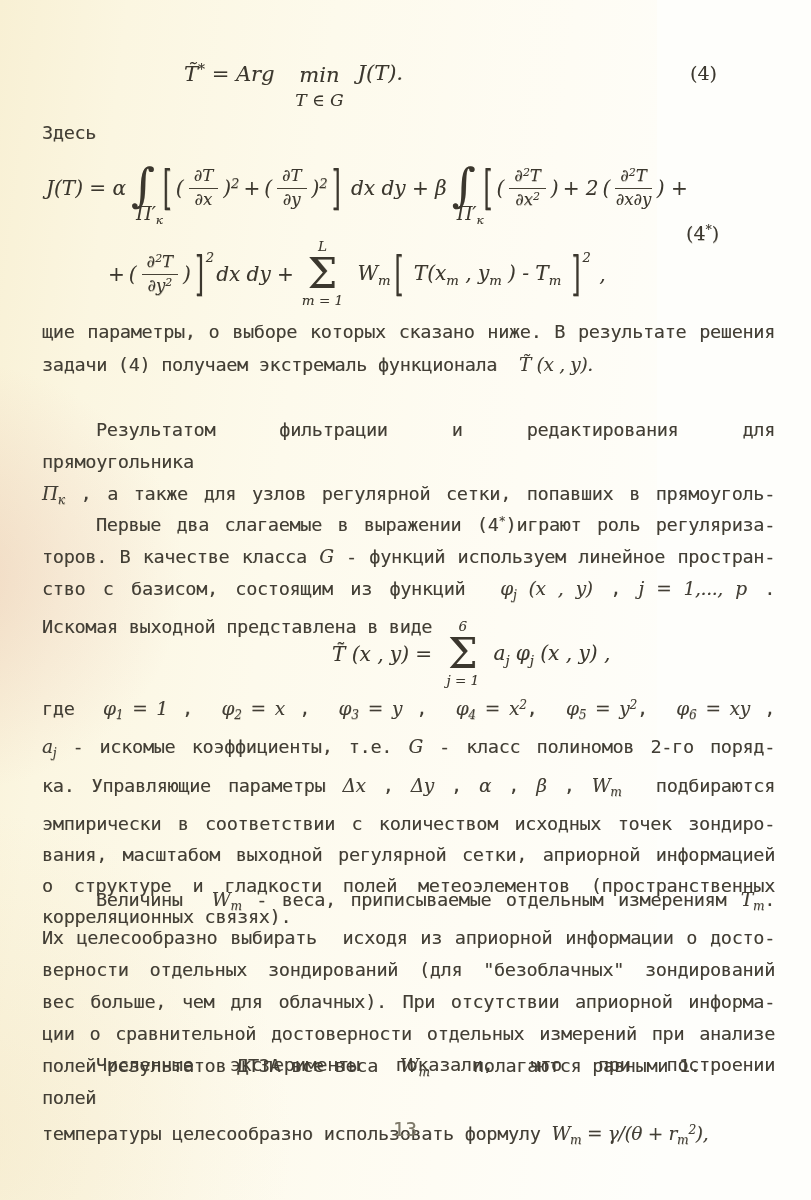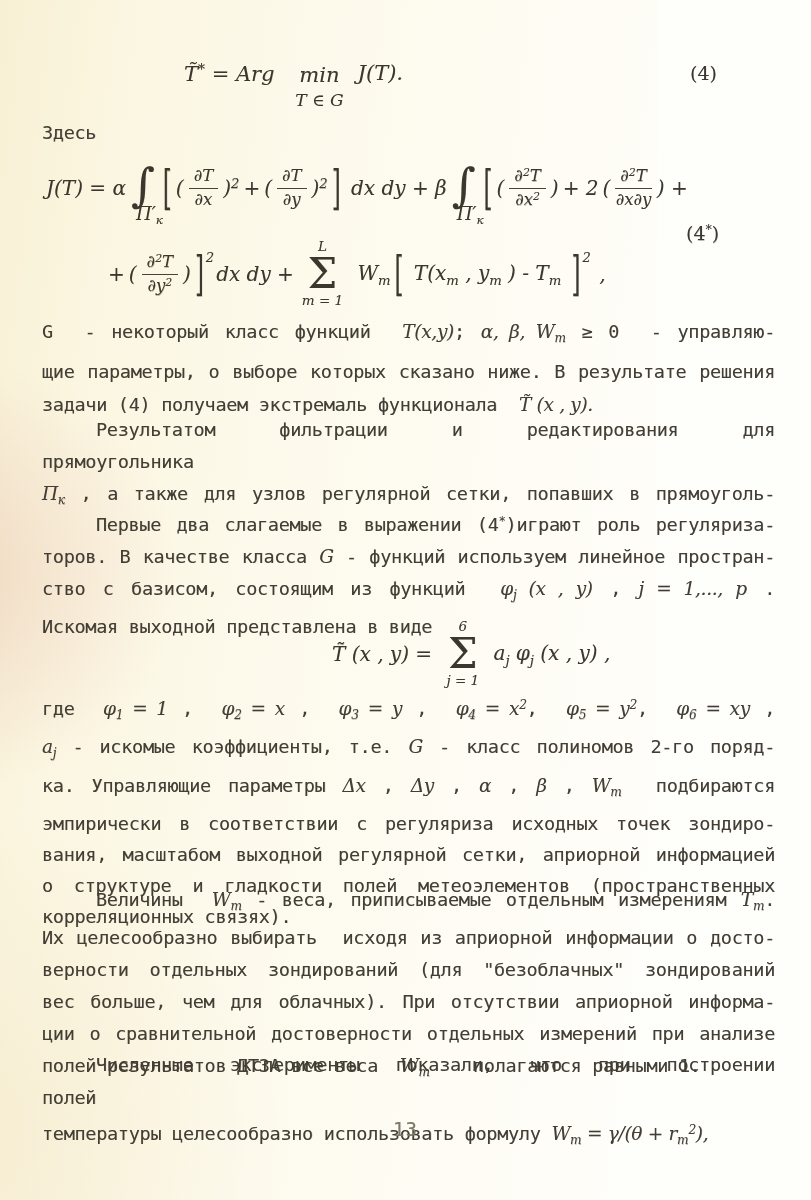--- a/index.html
+++ b/index.html
@@ -132,21 +132,20 @@
     </span>
     <span class="run"><span> W</span><span class="sub">m</span></span>
     <span class="bb">[</span>
     <span class="run"><span> T(x</span><span class="sub">m</span><span> , y</span><span class="sub">m</span><span> ) - T</span><span class="sub">m</span><span> </span></span>
     <span class="bb">]</span>
     <span class="bsup">2</span>
     <span class="run"> ,</span>
   </div>
 
   <div class="para" style="top:315px;">
-    <div class="line j"><span>G  - некоторый класс функций  </span><span class="i">T(x,y)</span><span>; </span><span class="i">α, β, W</span><span class="i sub">m</span><span> ≥ 0  - управляю-</span></div>
     <div class="line j">щие параметры, о выборе которых сказано ниже. В результате решения</div>
     <div class="line"><span>задачи (4) получаем экстремаль функционала  </span><span class="i">T̃ (x , y).</span></div>
   </div>
 
   <div class="para lh32" style="top:414px;">
     <div class="line j ind">Результатом  фильтрации  и  редактирования  для  прямоугольника</div>
     <div class="line j"><span class="i">П</span><span class="i sub">к</span><span> , а также для узлов регулярной сетки, попавших в прямоуголь-</span></div>
   </div>
 
   <div class="para lh32" style="top:505px;">
@@ -163,21 +162,21 @@
       <span class="sig">Σ</span>
       <span class="lim">j = 1</span>
     </span>
     <span class="run"><span> a</span><span class="sub">j</span><span> φ</span><span class="sub">j</span><span> (x , y) ,</span></span>
   </div>
 
   <div class="para lh31" style="top:690px;">
     <div class="line j"><span>где  </span><span class="i">φ</span><span class="i sub">1</span><span class="i"> = 1</span><span> ,  </span><span class="i">φ</span><span class="i sub">2</span><span class="i"> = x</span><span> ,  </span><span class="i">φ</span><span class="i sub">3</span><span class="i"> = y</span><span> ,  </span><span class="i">φ</span><span class="i sub">4</span><span class="i"> = x</span><span class="i sup">2</span><span>,  </span><span class="i">φ</span><span class="i sub">5</span><span class="i"> = y</span><span class="i sup">2</span><span>,  </span><span class="i">φ</span><span class="i sub">6</span><span class="i"> = xy</span><span> ,</span></div>
     <div class="line j"><span class="i">a</span><span class="i sub">j</span><span> - искомые коэффициенты, т.е. </span><span class="i">G</span><span> - класс полиномов 2-го поряд-</span></div>
     <div class="line j"><span>ка. Управляющие параметры </span><span class="i">Δx</span><span> , </span><span class="i">Δy</span><span> , </span><span class="i">α</span><span> , </span><span class="i">β</span><span> , </span><span class="i">W</span><span class="i sub">m</span><span>  подбираются</span></div>
-    <div class="line j">эмпирически в соответствии с регуляриза исходных точек зондиро-</div>
+    <div class="line j">эмпирически в соответствии с количеством исходных точек зондиро-</div>
     <div class="line j">вания, масштабом выходной регулярной сетки, априорной информацией</div>
     <div class="line j">о структуре и гладкости полей метеоэлементов (пространственных</div>
     <div class="line">корреляционных связях).</div>
   </div>
 
   <div class="para lh32" style="top:884px;">
     <div class="line j ind"><span>Величины  </span><span class="i">W</span><span class="i sub">m</span><span> - веса, приписываемые отдельным измерениям </span><span class="i">T</span><span class="i sub">m</span><span>.</span></div>
     <div class="line j">Их целесообразно выбирать  исходя из априорной информации о досто-</div>
     <div class="line j">верности отдельных зондирований (для "безоблачных" зондирований</div>
     <div class="line j">вес больше, чем для облачных). При отсутствии априорной информа-</div>

